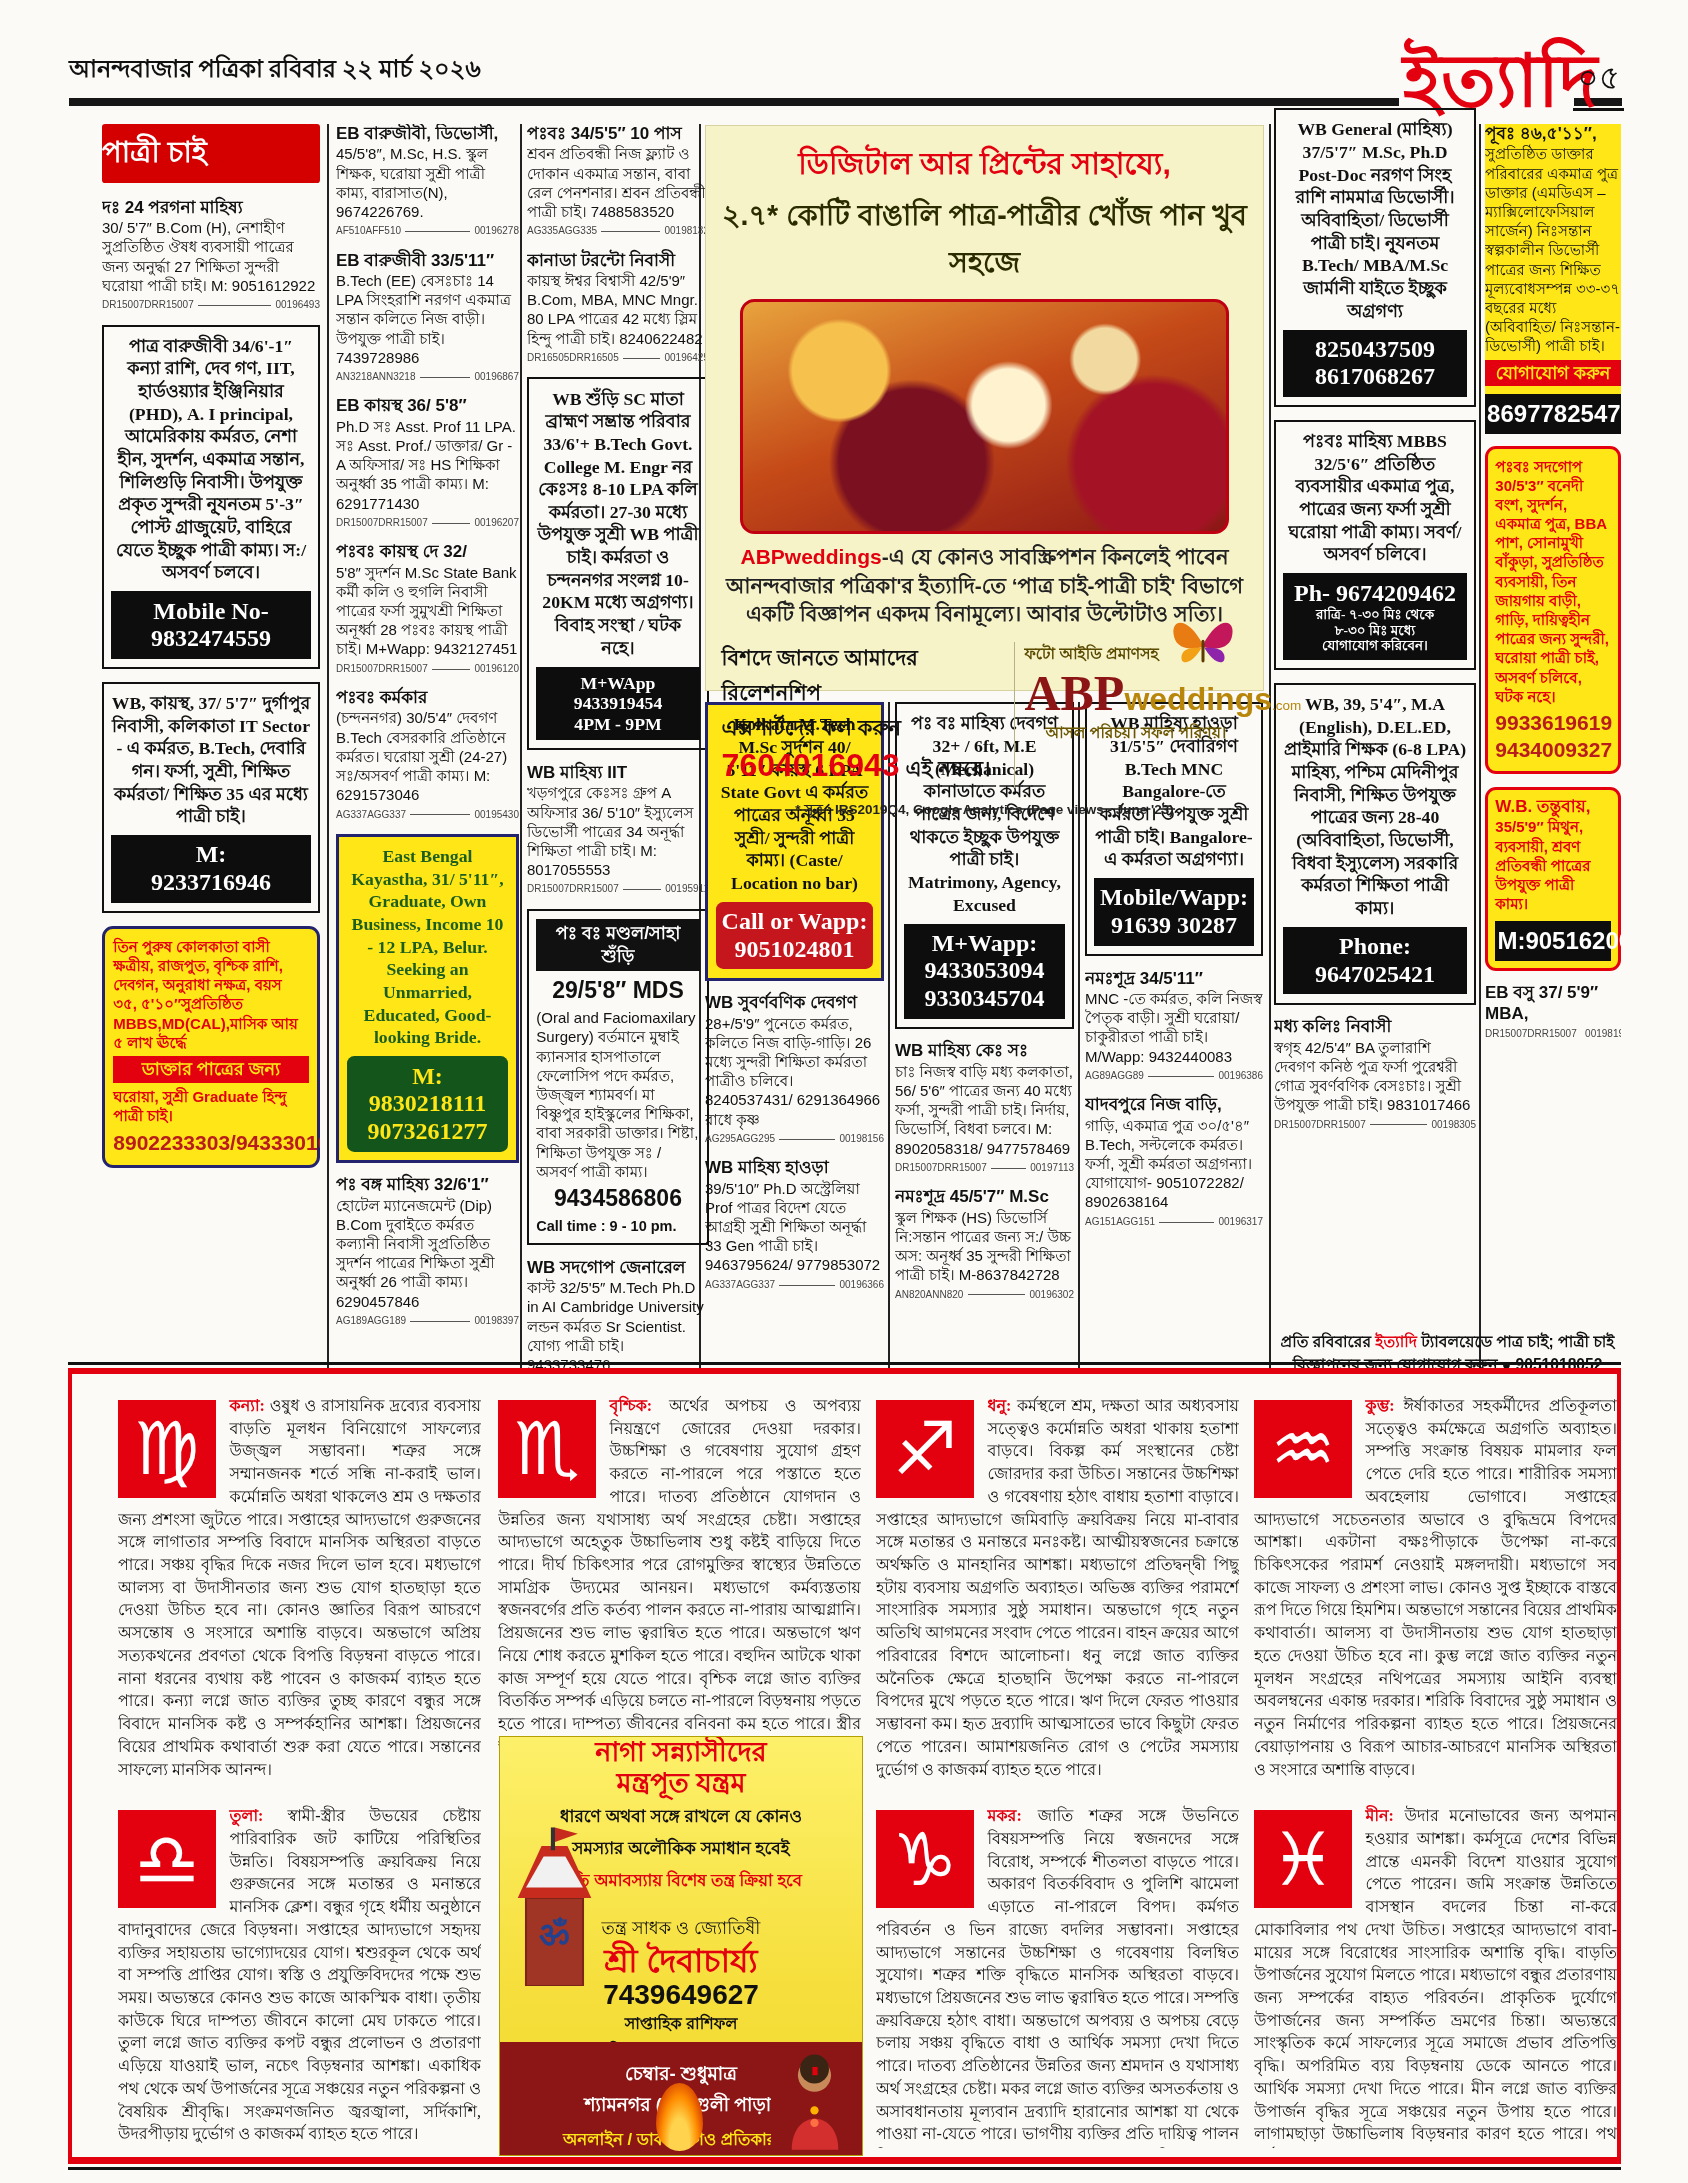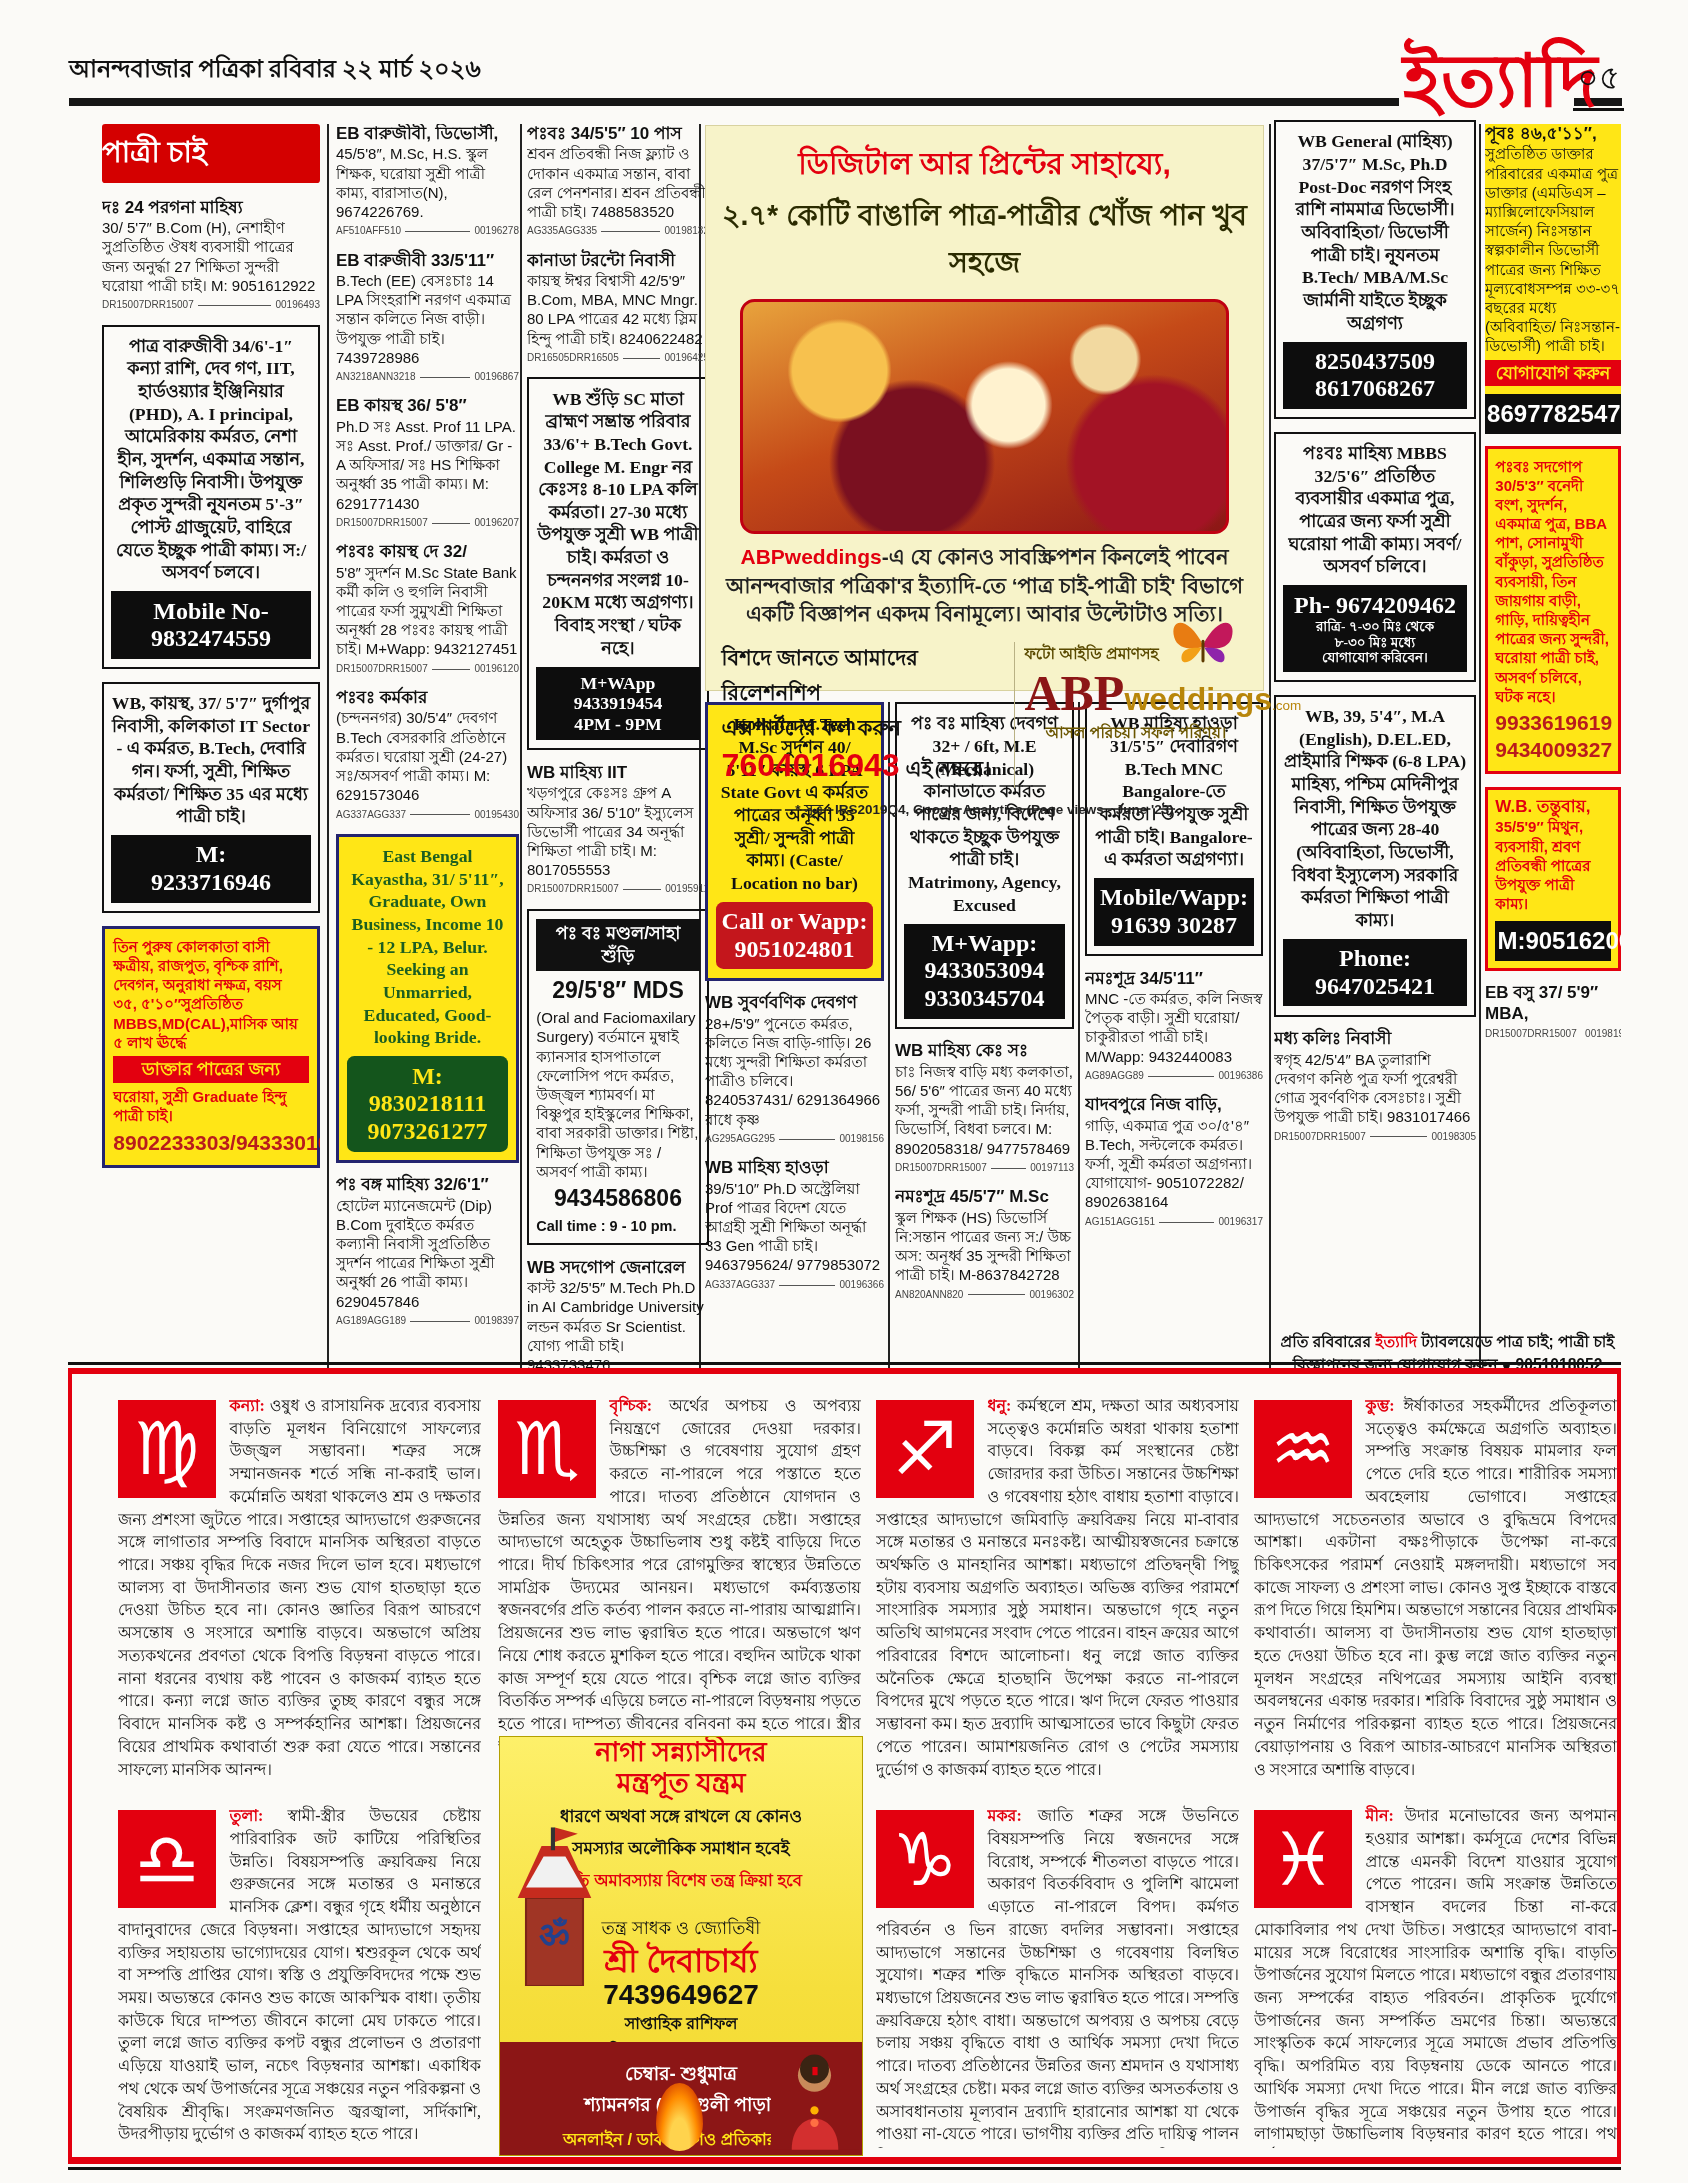--- a/index.html
+++ b/index.html
@@ -14,31 +14,31 @@
           font-size:73px;font-weight:bold;font-family:"Liberation Serif","DejaVu Serif",serif;}
   .pageno{position:absolute;left:1573px;top:52px;font-size:33px;border-bottom:3.1px solid #111;padding:0 4.2px;}
   
   .ccol{position:absolute;overflow:hidden;}
   #col0{left:102px;top:124px;width:218px;height:1247px;}
   #col1{left:336px;top:124px;width:183px;height:1247px;}
   #col2{left:527px;top:124px;width:182px;height:1247px;}
   #col3{left:705px;top:702px;width:179px;height:670px;}
   #col4{left:895px;top:702px;width:179px;height:670px;}
   #col5{left:1085px;top:702px;width:178px;height:670px;}
-  #col6{left:1274px;top:120px;width:202px;height:1195px;}
+  #col6{left:1274px;top:108px;width:202px;height:1195px;}
   #col7{left:1485px;top:124px;width:136px;height:1247px;font-size:12.5px;}
   .vdiv{position:absolute;width:1.6px;background:#222;}
   
   .ad{margin:0 0 12.5px 0;font-size:15px;line-height:1.28;text-align:left;}
   .ad .head{font-weight:bold;font-size:17px;line-height:1.2;}
   .ad .body{white-space:normal;}
   .ad.boxed{border:2.6px solid #111;padding:8.3px 7.3px;}
   .ad.serif{font-family:"Liberation Serif","DejaVu Serif",serif;font-weight:bold;text-align:center;font-size:17.7px;}
   .ad.yellow{background:#ffe616;}
-  .ad.redtext{color:#e3000f;font-weight:bold;}
+  .ad.redtext{color:#e3000f;font-weight:bold;border-radius:11px;}
   .ad.greentext{color:#1c5e20;}
   .ad.bluebox{border:3.1px solid #24246e;padding:8.3px;}
   .ad.redbox{border:3.1px solid #e3000f;padding:7.3px;}
   .headband{background:#111;color:#fff;font-weight:bold;text-align:center;font-size:17.7px;padding:3.1px 1px;margin-bottom:5.2px;}
   .bigline{font-weight:bold;text-align:center;font-size:23px;margin:3.1px 0;}
   .redband{background:#e3000f;color:#ffe616;font-weight:bold;text-align:center;font-size:17.7px;padding:2.1px 1px;margin:4.2px 0;}
   .phonebox{background:#0d0d0d;color:#fff;font-weight:bold;text-align:center;font-size:24px;
             line-height:1.15;padding:6.2px 2.1px;margin-top:7.3px;}
   .phonebox.small{font-size:17.7px;}
   .phonebox.green{background:#14551c;color:#ffe616;border-radius:7.3px;}

